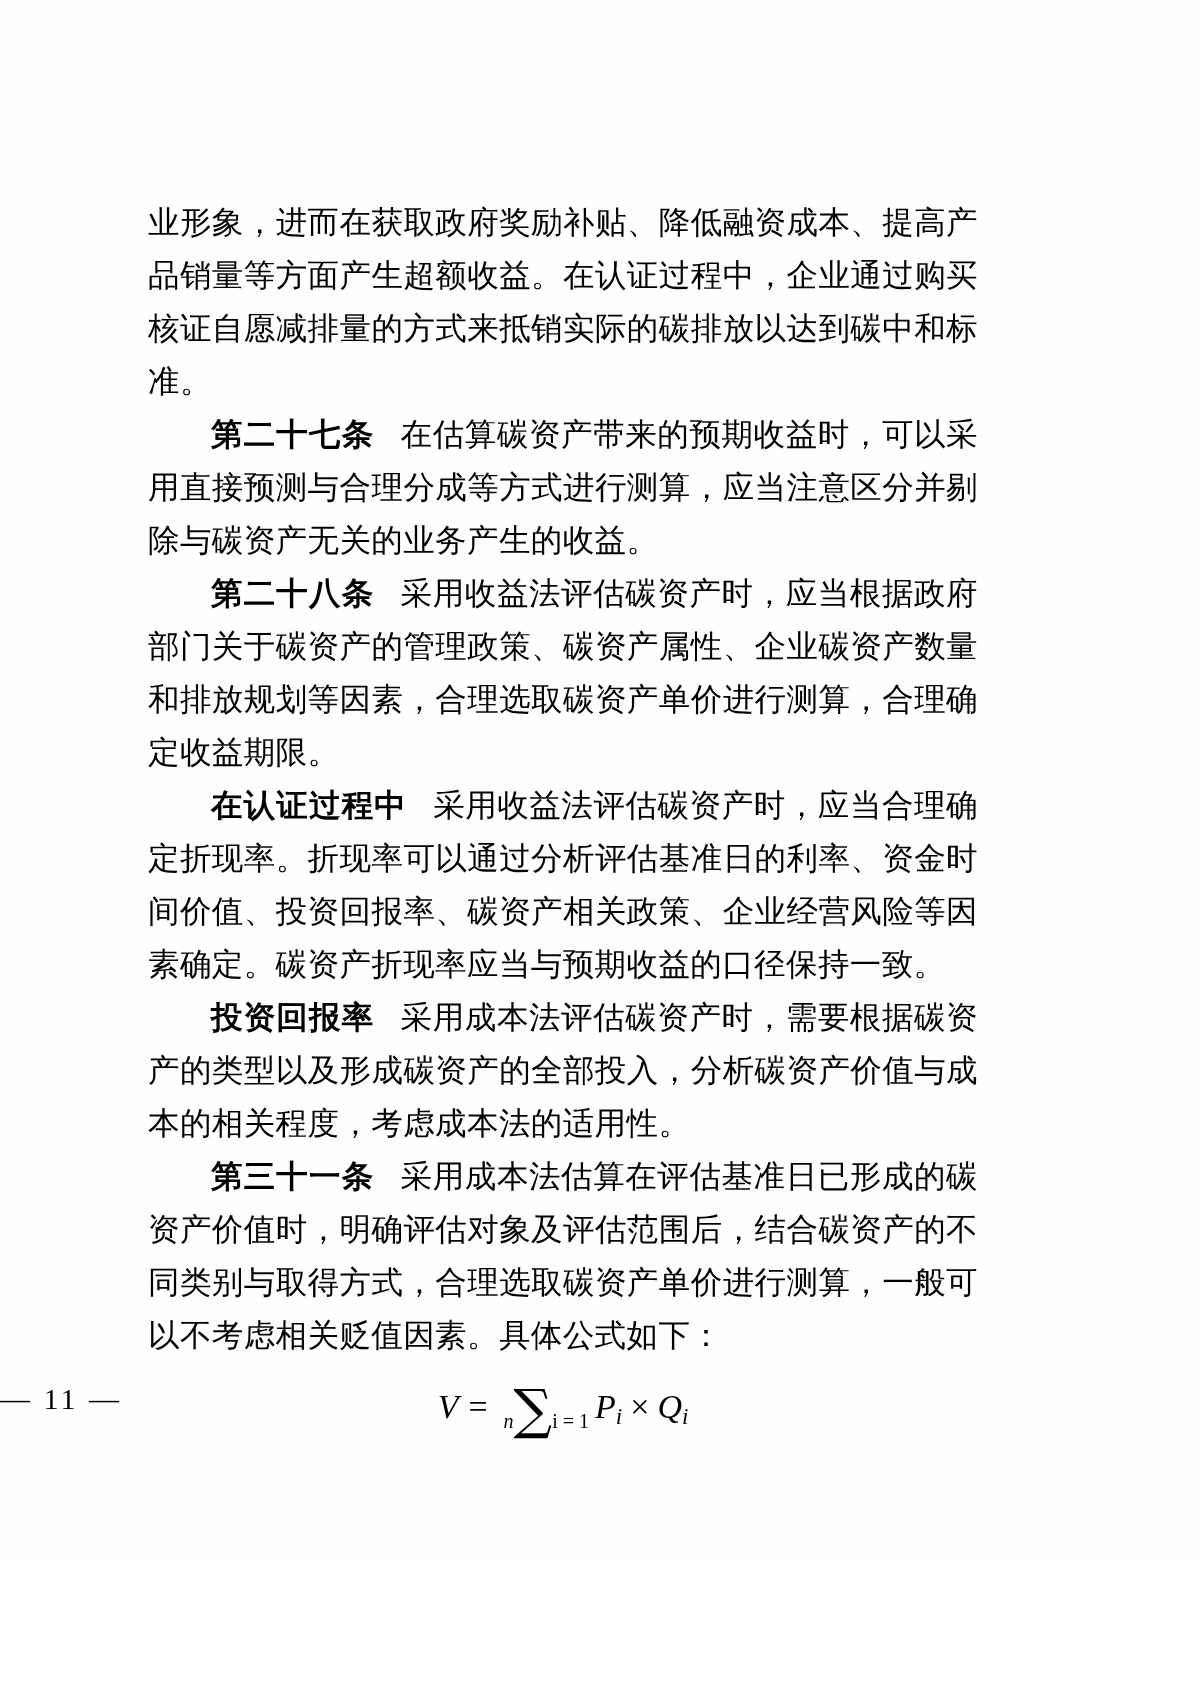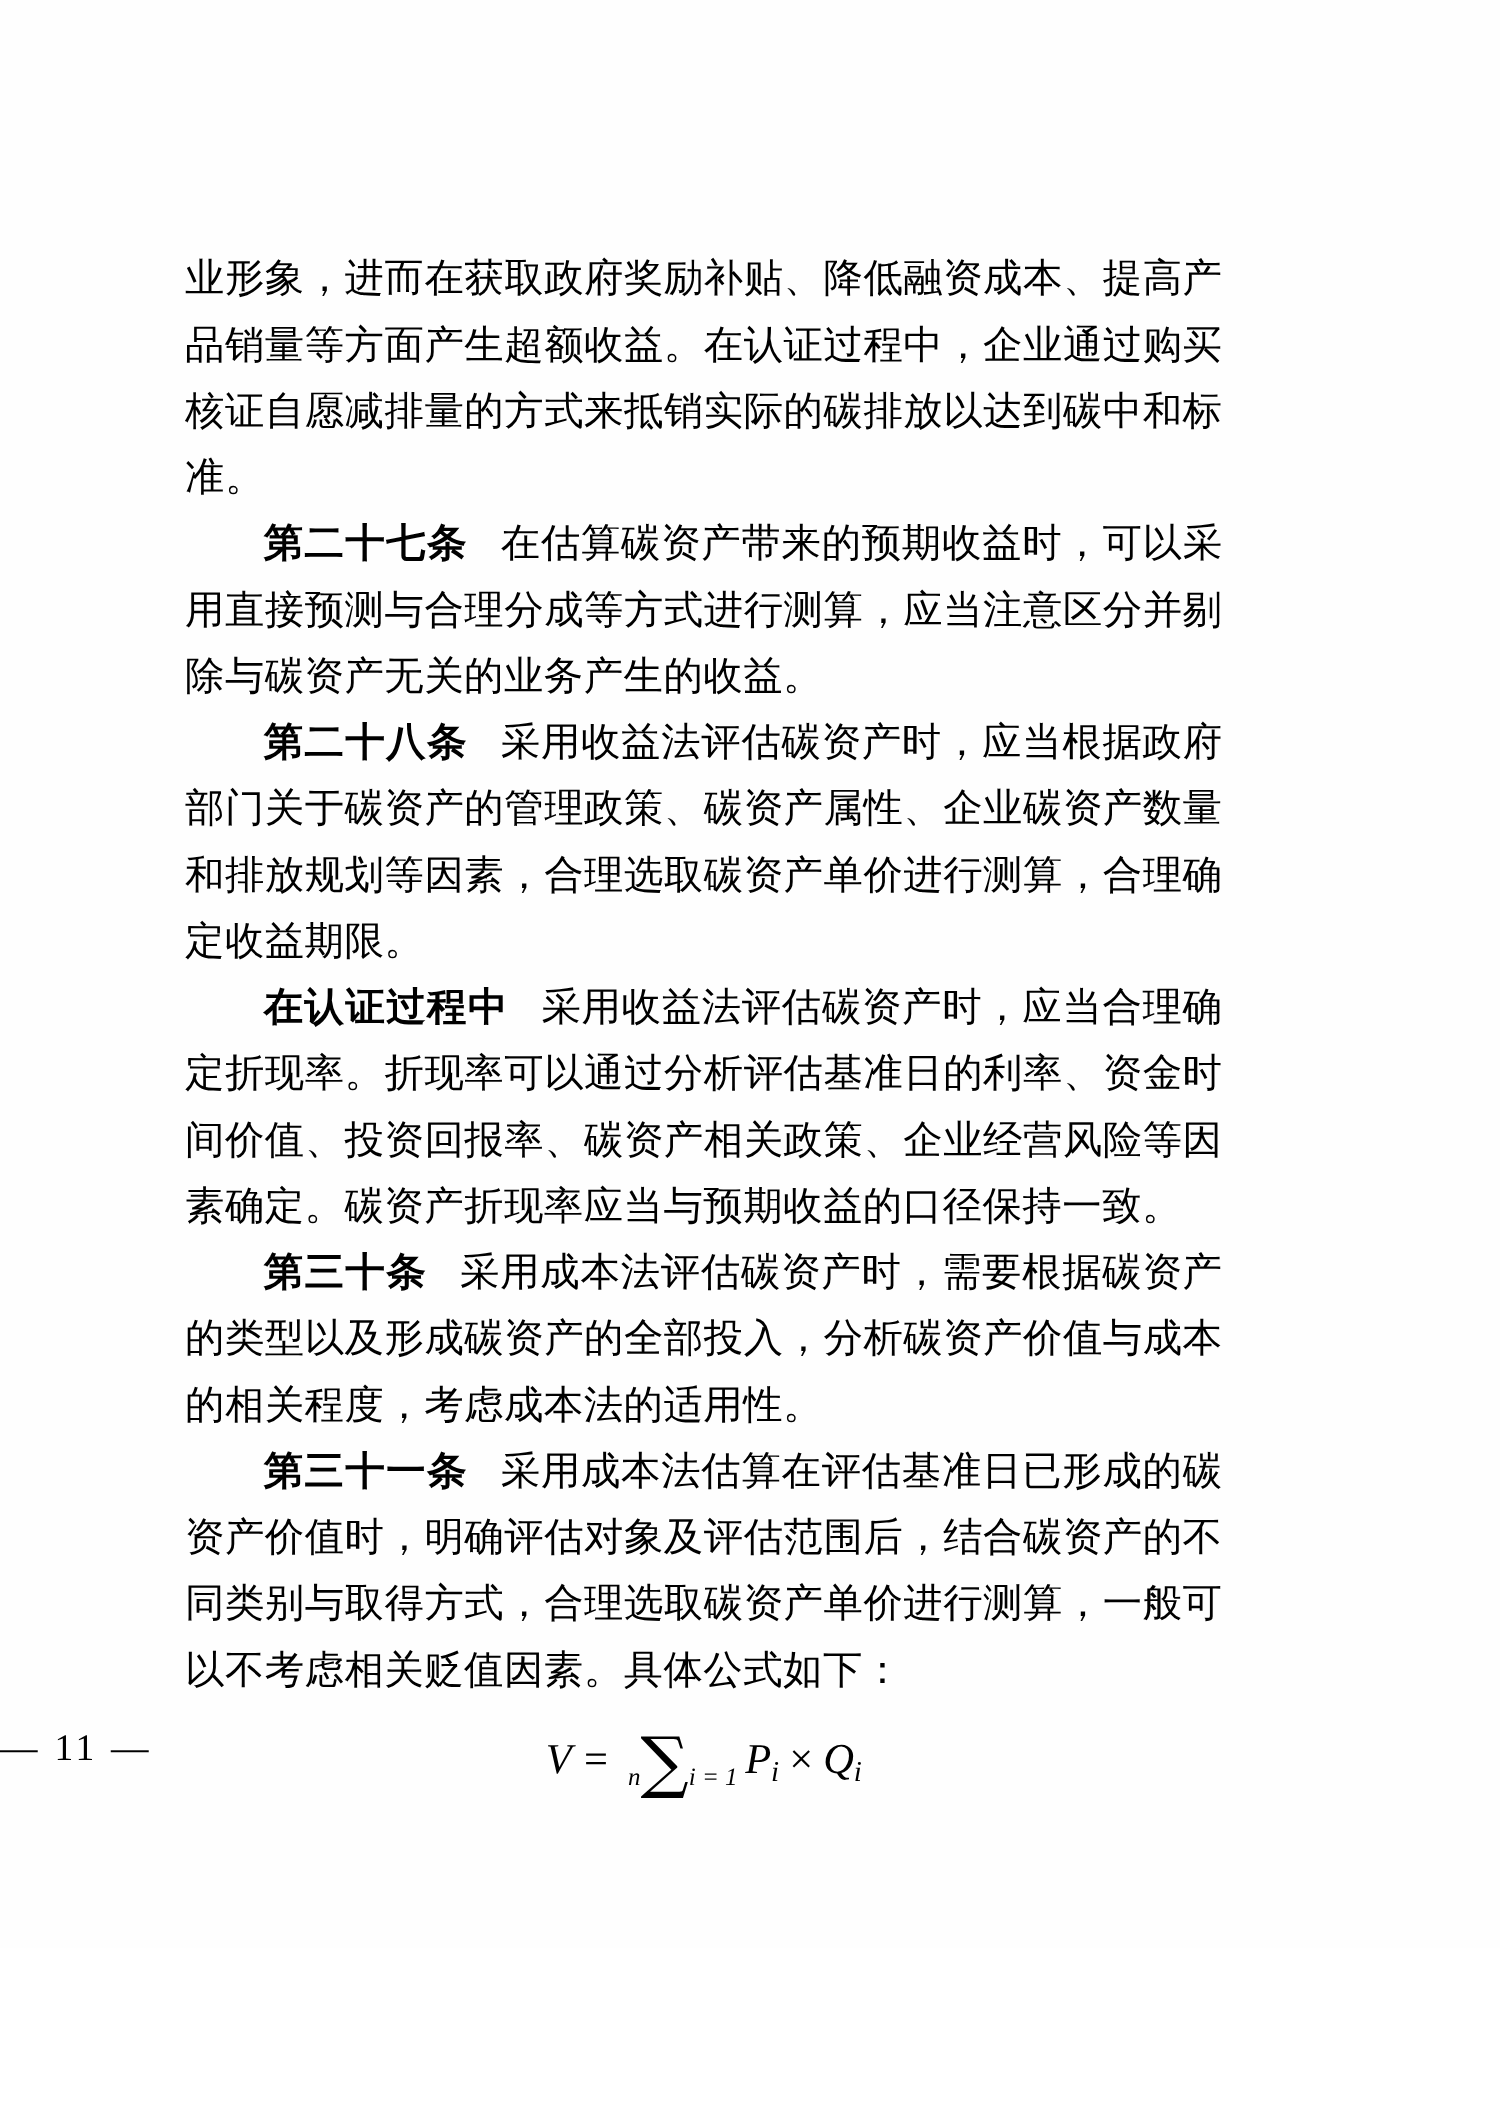--- a/index.html
+++ b/index.html
@@ -86,21 +86,20 @@
     line-height: 1;
     margin-bottom: -2px;
   }
   .sigma-glyph {
     font-size: 54px;
     line-height: 0.95;
     font-family: "DejaVu Serif", serif;
   }
   .sigma-bot {
     font-size: 20px;
-    font-style: italic;
     line-height: 1;
     margin-top: -2px;
   }
   .times {
     margin: 0 8px;
   }
   .page-number {
     position: absolute;
     left: 0;
     top: 1382px;
@@ -129,21 +128,21 @@
 
     <p class="para indent">
       <span class="art-label">第二十八条</span><span class="art-gap"></span><span>采用收益法评估碳资产时，应当根据政府部门关于碳资产的管理政策、碳资产属性、企业碳资产数量和排放规划等因素，合理选取碳资产单价进行测算，合理确定收益期限。</span>
     </p>
 
     <p class="para indent">
       <span class="art-label">在认证过程中</span><span class="art-gap"></span><span>采用收益法评估碳资产时，应当合理确定折现率。折现率可以通过分析评估基准日的利率、资金时间价值、投资回报率、碳资产相关政策、企业经营风险等因素确定。碳资产折现率应当与预期收益的口径保持一致。</span>
     </p>
 
     <p class="para indent">
-      <span class="art-label">第三十条</span><span class="art-gap"></span><span>采用成本法评估碳资产时，需要根据碳资产的类型以及形成碳资产的全部投入，分析碳资产价值与成本的相关程度，考虑成本法的适用性。</span>
+      <span class="art-label">投资回报率</span><span class="art-gap"></span><span>采用成本法评估碳资产时，需要根据碳资产的类型以及形成碳资产的全部投入，分析碳资产价值与成本的相关程度，考虑成本法的适用性。</span>
     </p>
 
     <p class="para indent">
       <span class="art-label">第三十一条</span><span class="art-gap"></span><span>采用成本法估算在评估基准日已形成的碳资产价值时，明确评估对象及评估范围后，结合碳资产的不同类别与取得方式，合理选取碳资产单价进行测算，一般可以不考虑相关贬值因素。具体公式如下：</span>
     </p>
 
     <div class="formula">
       <span class="formula-inner">
         <span class="mi">V</span><span class="eq">=</span><span class="sigma-block"><span class="sigma-top">n</span><span class="sigma-glyph">∑</span><span class="sigma-bot">i = 1</span></span><span class="mi">P</span><span class="sub">i</span><span class="times">×</span><span class="mi">Q</span><span class="sub">i</span>
       </span>

